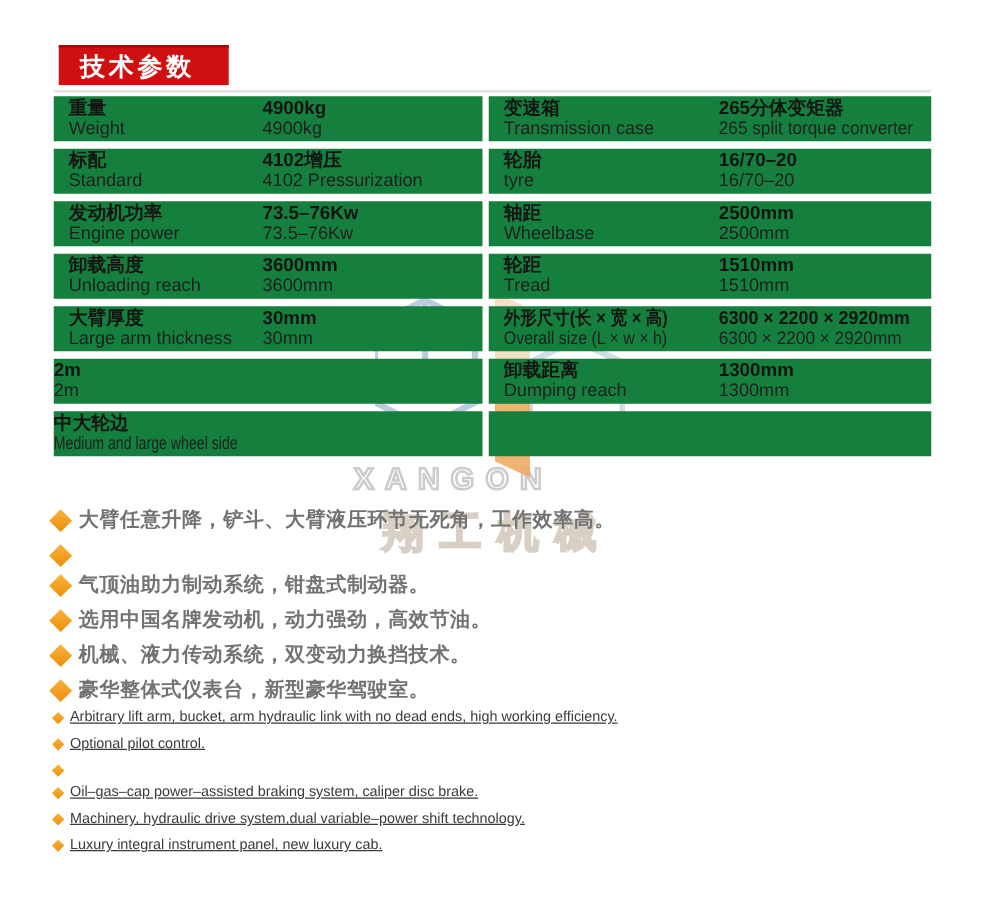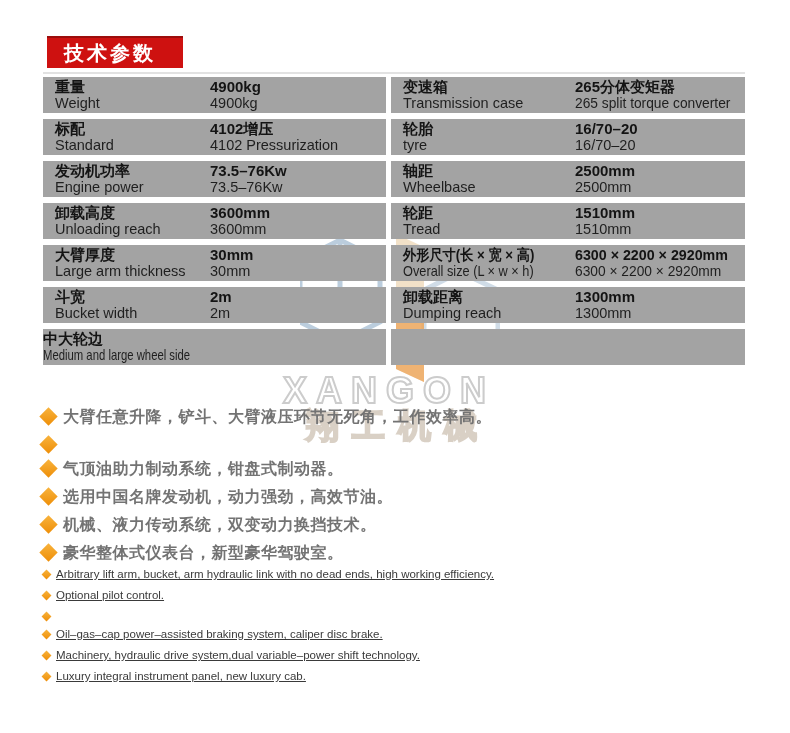--- a/index.html
+++ b/index.html
@@ -17,37 +17,37 @@
     color:#ffffff;font-size:20px;font-weight:700;letter-spacing:3px;padding-left:17px;
   }
   .table-topline{position:absolute;left:43px;top:72px;width:702px;height:2px;background:#e2e2e2;}
   
   .spec-table{
     position:absolute;left:43px;top:77px;width:702px;z-index:4;
     display:grid;grid-template-columns:343px 354px;column-gap:5px;row-gap:6px;
     grid-auto-rows:36px;
   }
   .spec-cell{
-    background:#a3a3a3;display:flex;align-items:flex-start;box-sizing:border-box;
+    background:#15803d;display:flex;align-items:flex-start;box-sizing:border-box;
     padding-top:1px;position:relative;
   }
   .spec-cell .lbl,.spec-cell .val{position:relative;z-index:5;}
   .spec-cell .lbl{box-sizing:border-box;padding-left:12px;flex:0 0 167px;}
   .col-right .lbl{flex:0 0 184px;}
   .spec-cell .val{flex:1 1 auto;}
   .cn{font-size:15px;font-weight:700;line-height:17px;white-space:nowrap;color:#141414;}
   .en{font-size:14.5px;font-weight:400;line-height:17px;white-space:nowrap;color:#1f1f1f;}
   .cond95{transform:scaleX(0.95);transform-origin:0 50%;}
   .cond88{transform:scaleX(0.88);transform-origin:0 50%;}
   .cond78{transform:scaleX(0.78);transform-origin:0 50%;}
   
   .wm-logo{position:absolute;left:300px;top:234px;width:200px;height:152px;z-index:3;pointer-events:none;}
   .wm-brand{
     position:absolute;left:283px;top:370px;z-index:2;pointer-events:none;
-    font-size:36px;font-weight:700;letter-spacing:9px;
+    font-size:24px;font-weight:700;letter-spacing:9px;
     color:rgba(255,255,255,0.25);-webkit-text-stroke:2px #cccccc;
   }
   .wm-brand-cn{
     position:absolute;left:306px;top:404px;z-index:2;pointer-events:none;
     font-size:33px;font-weight:700;letter-spacing:13px;
     color:rgba(255,255,255,0.2);-webkit-text-stroke:2px rgba(185,170,150,0.55);
   }
   
   .features-cn{position:absolute;left:40px;top:406px;width:720px;z-index:5;}
   .feature-cn{display:flex;align-items:flex-start;margin-bottom:7px;}
@@ -189,24 +189,20 @@
           <div class="cn cond88">外形尺寸(长 × 宽 × 高)</div>
           <div class="en cond88">Overall size (L × w × h)</div>
         </div>
       <div class="val">
           <div class="cn cond95">6300 × 2200 × 2920mm</div>
           <div class="en cond95">6300 × 2200 × 2920mm</div>
         </div>
     </div>
 
     <div class="spec-cell col-left">
-      <div class="lbl">
-          <div class="cn">斗宽</div>
-          <div class="en">Bucket width</div>
-        </div>
       <div class="val">
           <div class="cn">2m</div>
           <div class="en">2m</div>
         </div>
     </div>
     <div class="spec-cell col-right">
       <div class="lbl">
           <div class="cn">卸载距离</div>
           <div class="en">Dumping reach</div>
         </div>

